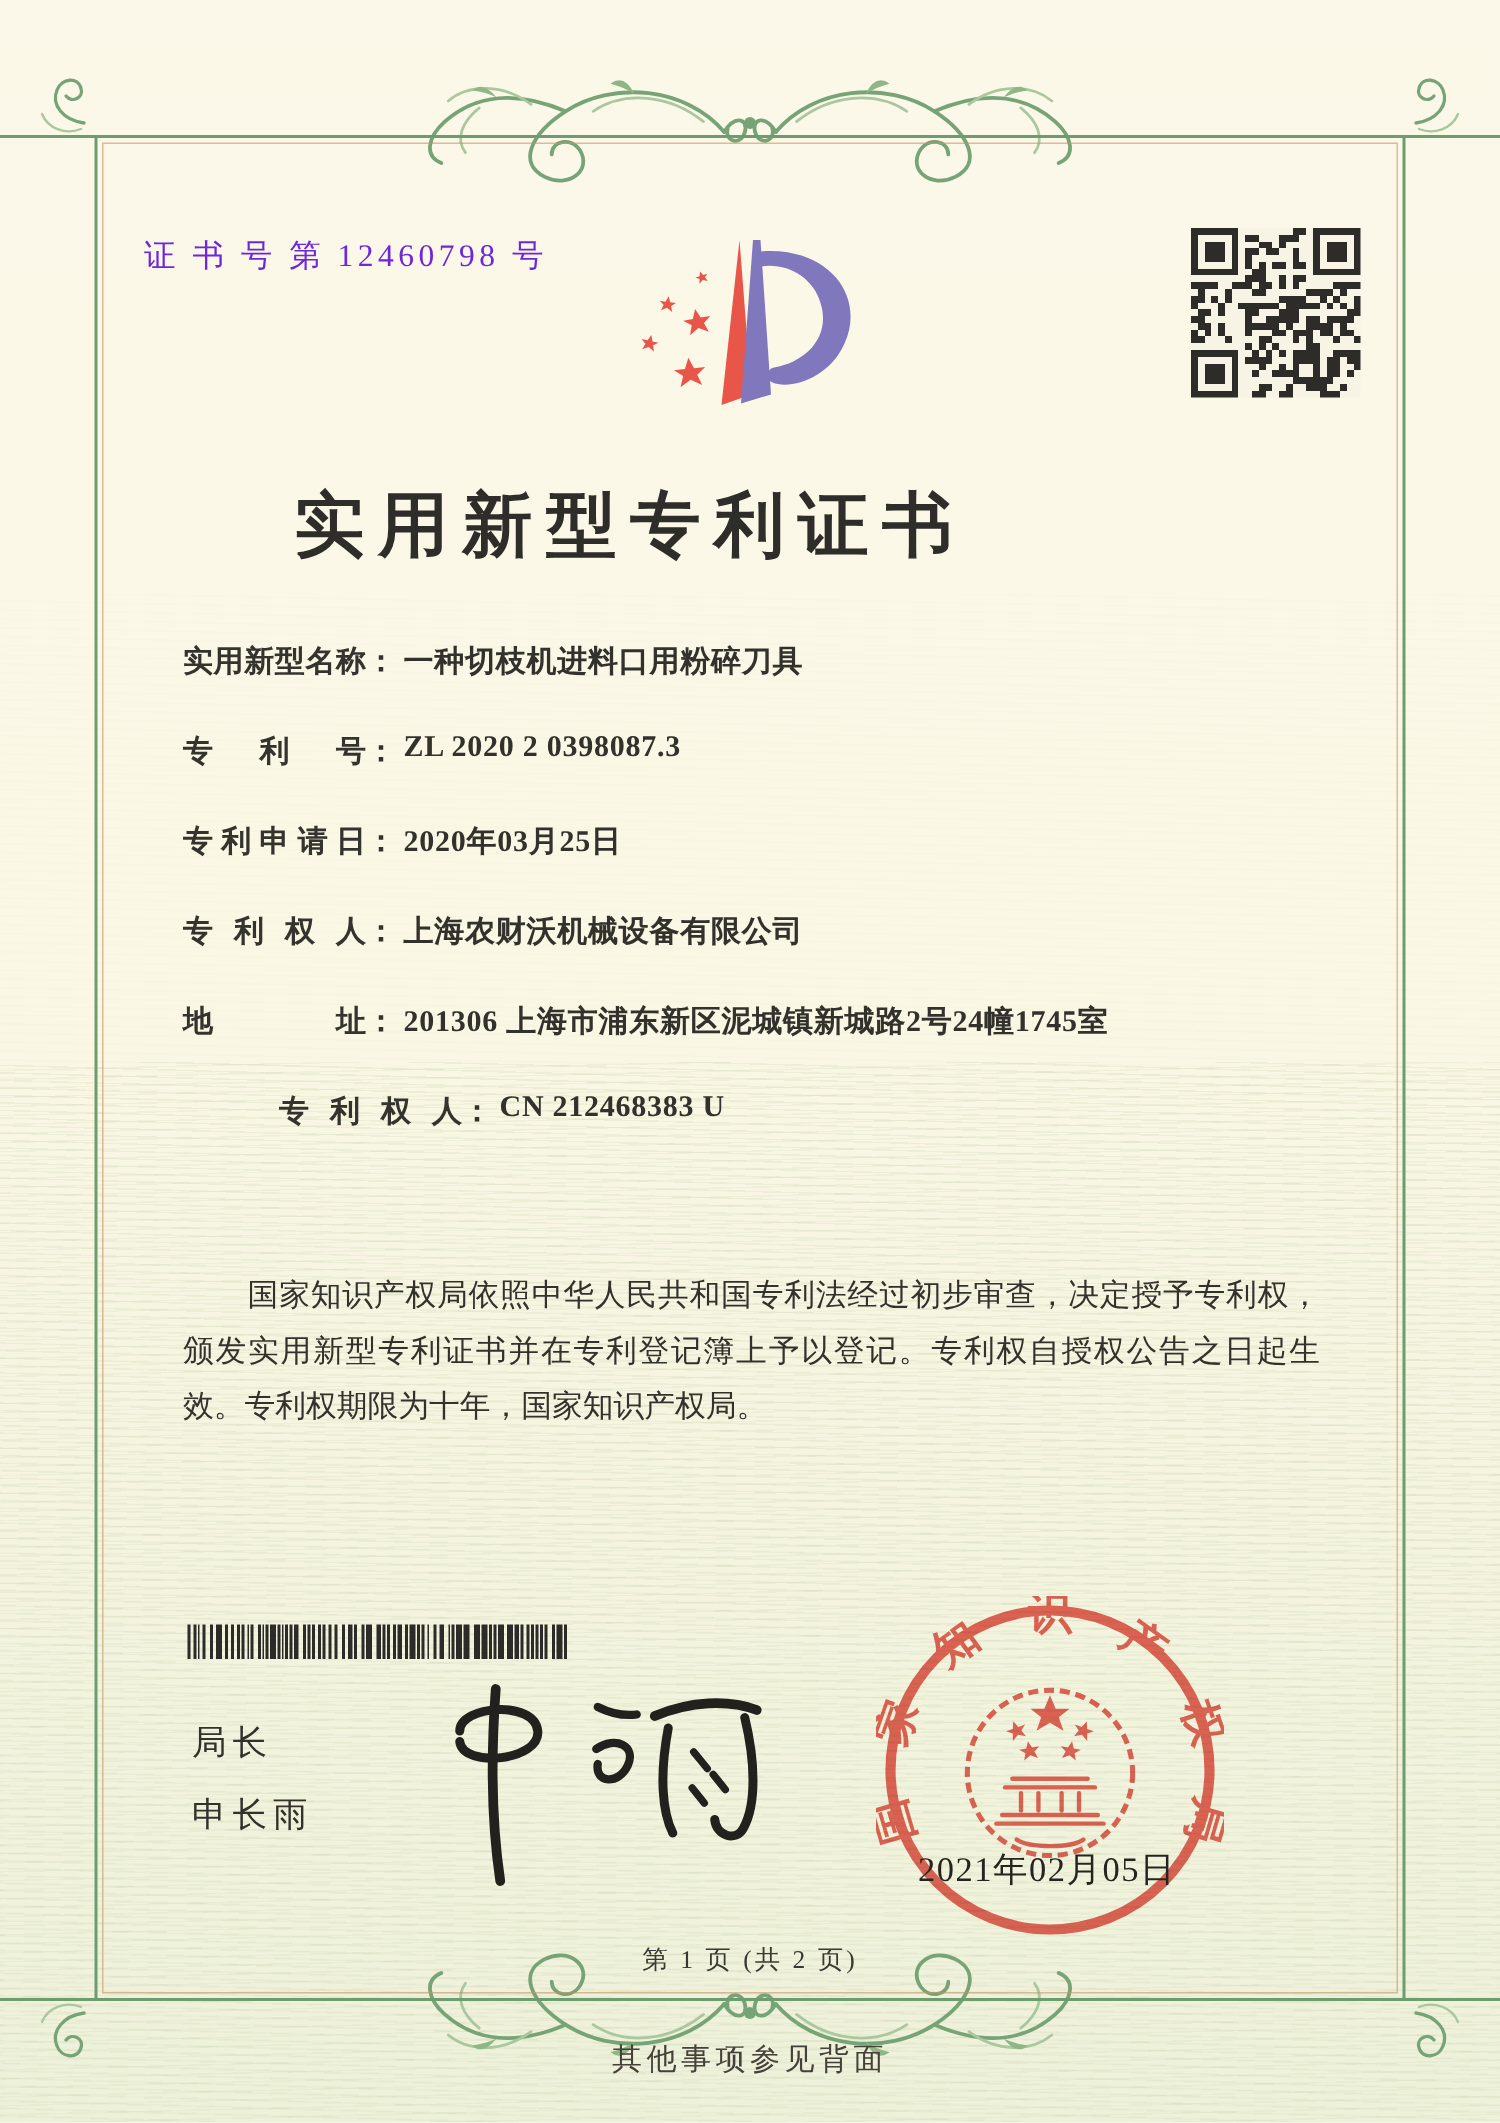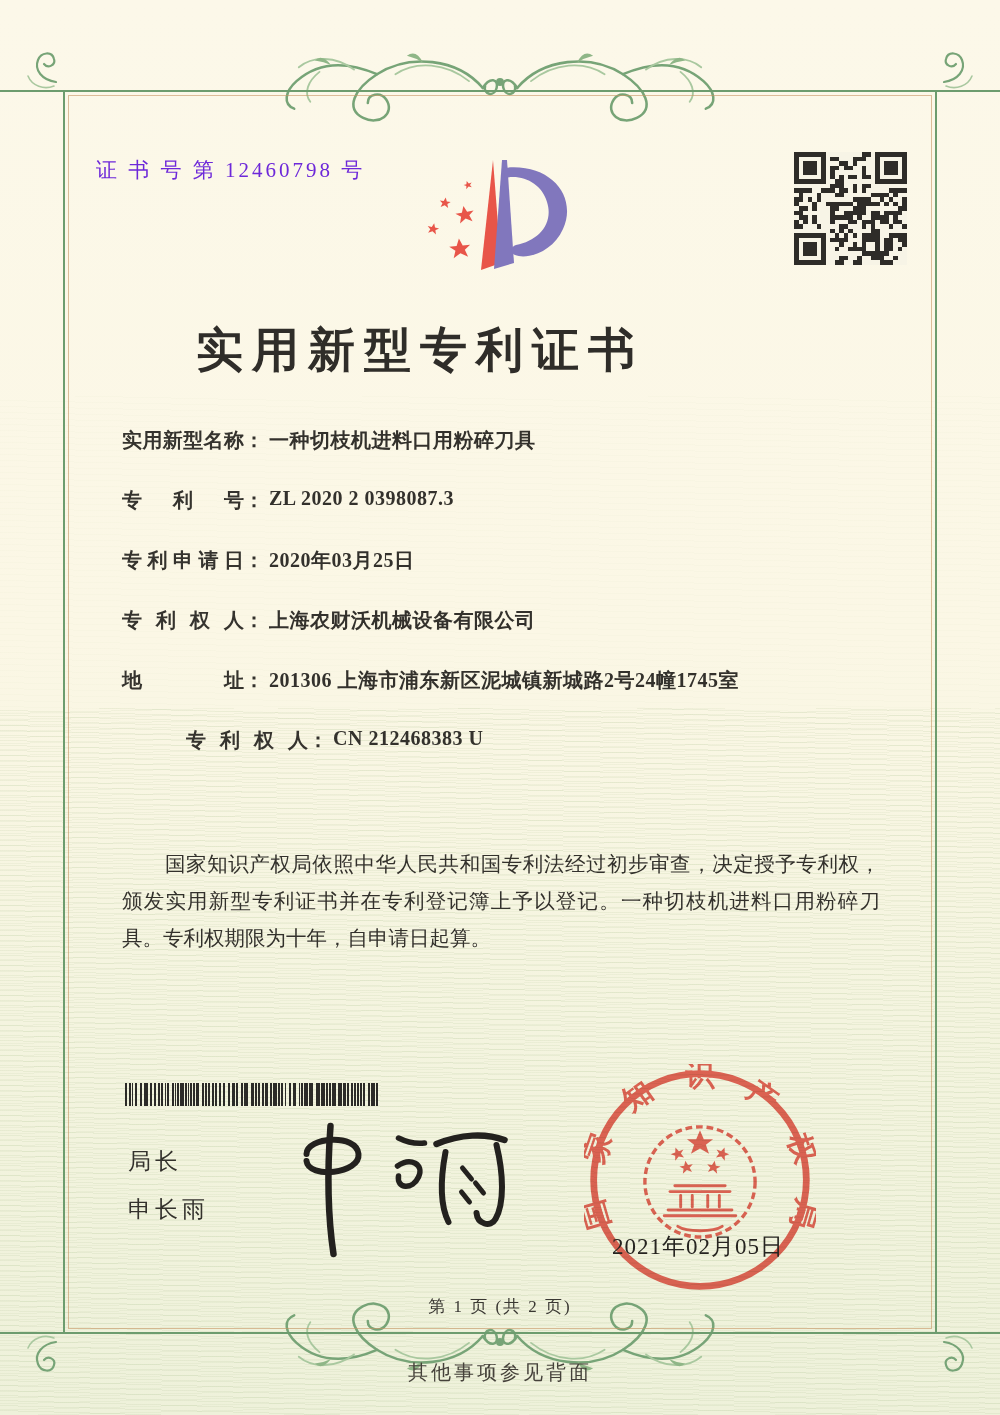--- a/index.html
+++ b/index.html
@@ -384,21 +384,21 @@
   </div>
   <div class="field-row grant-row">
     <span class="grant-second">
       <span class="f-label">专利权人</span><span class="f-colon">：</span>
       <span class="f-value">CN 212468383 U</span>
     </span>
   </div>
 </div>
 
 <div class="paras">
-  <p>国家知识产权局依照中华人民共和国专利法经过初步审查，决定授予专利权，颁发实用新型专利证书并在专利登记簿上予以登记。一种切枝机进料口用粉碎刀具。专利权期限为十年，自申请日起算。</p>
+  <p>国家知识产权局依照中华人民共和国专利法经过初步审查，决定授予专利权，颁发实用新型专利证书并在专利登记簿上予以登记。专利权自授权公告之日起生效。专利权期限为十年，国家知识产权局。</p>
 </div>
 
 <div id="barcode">
     <div class="bar" style="left: 0px; width: 2px;"></div>
     <div class="bar" style="left: 4px; width: 2px;"></div>
     <div class="bar" style="left: 7px; width: 1px;"></div>
     <div class="bar" style="left: 10px; width: 2px;"></div>
     <div class="bar" style="left: 15px; width: 2px;"></div>
     <div class="bar" style="left: 19px; width: 4px;"></div>
     <div class="bar" style="left: 25px; width: 2px;"></div>

